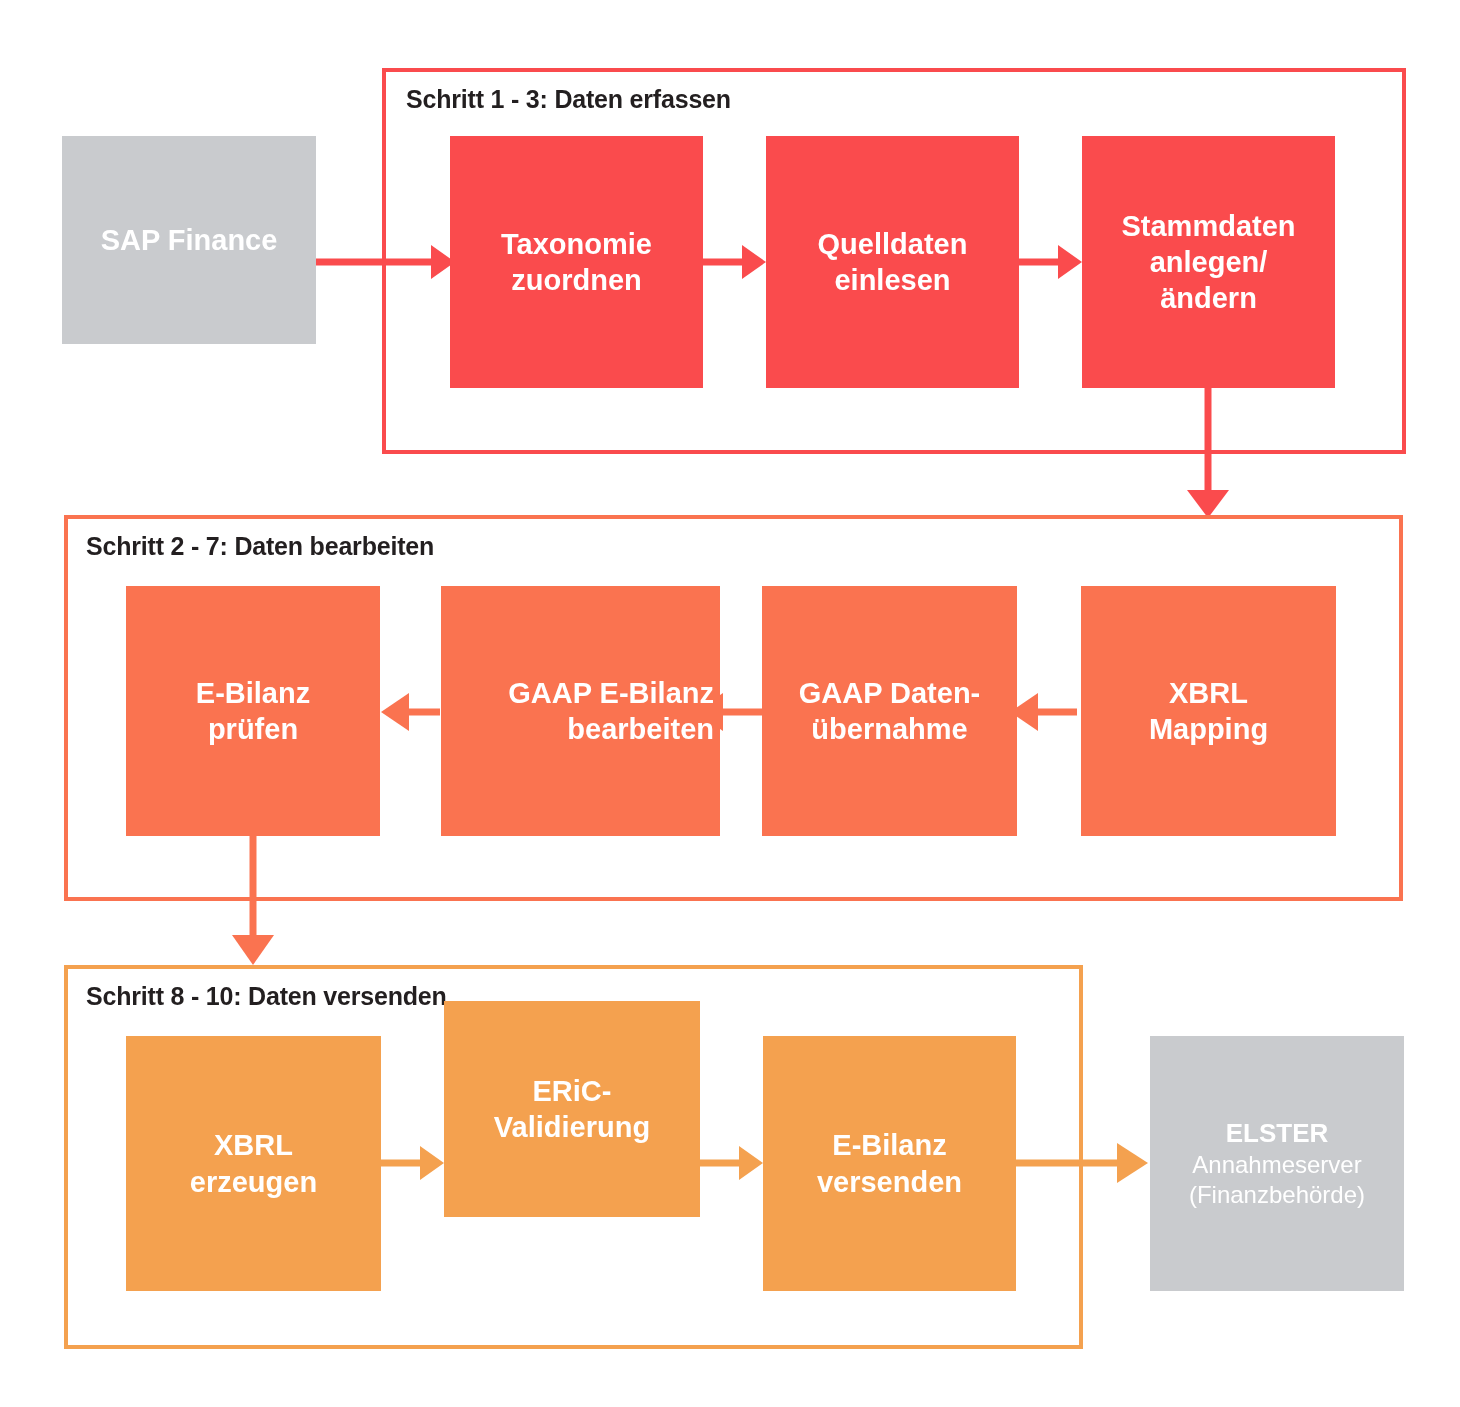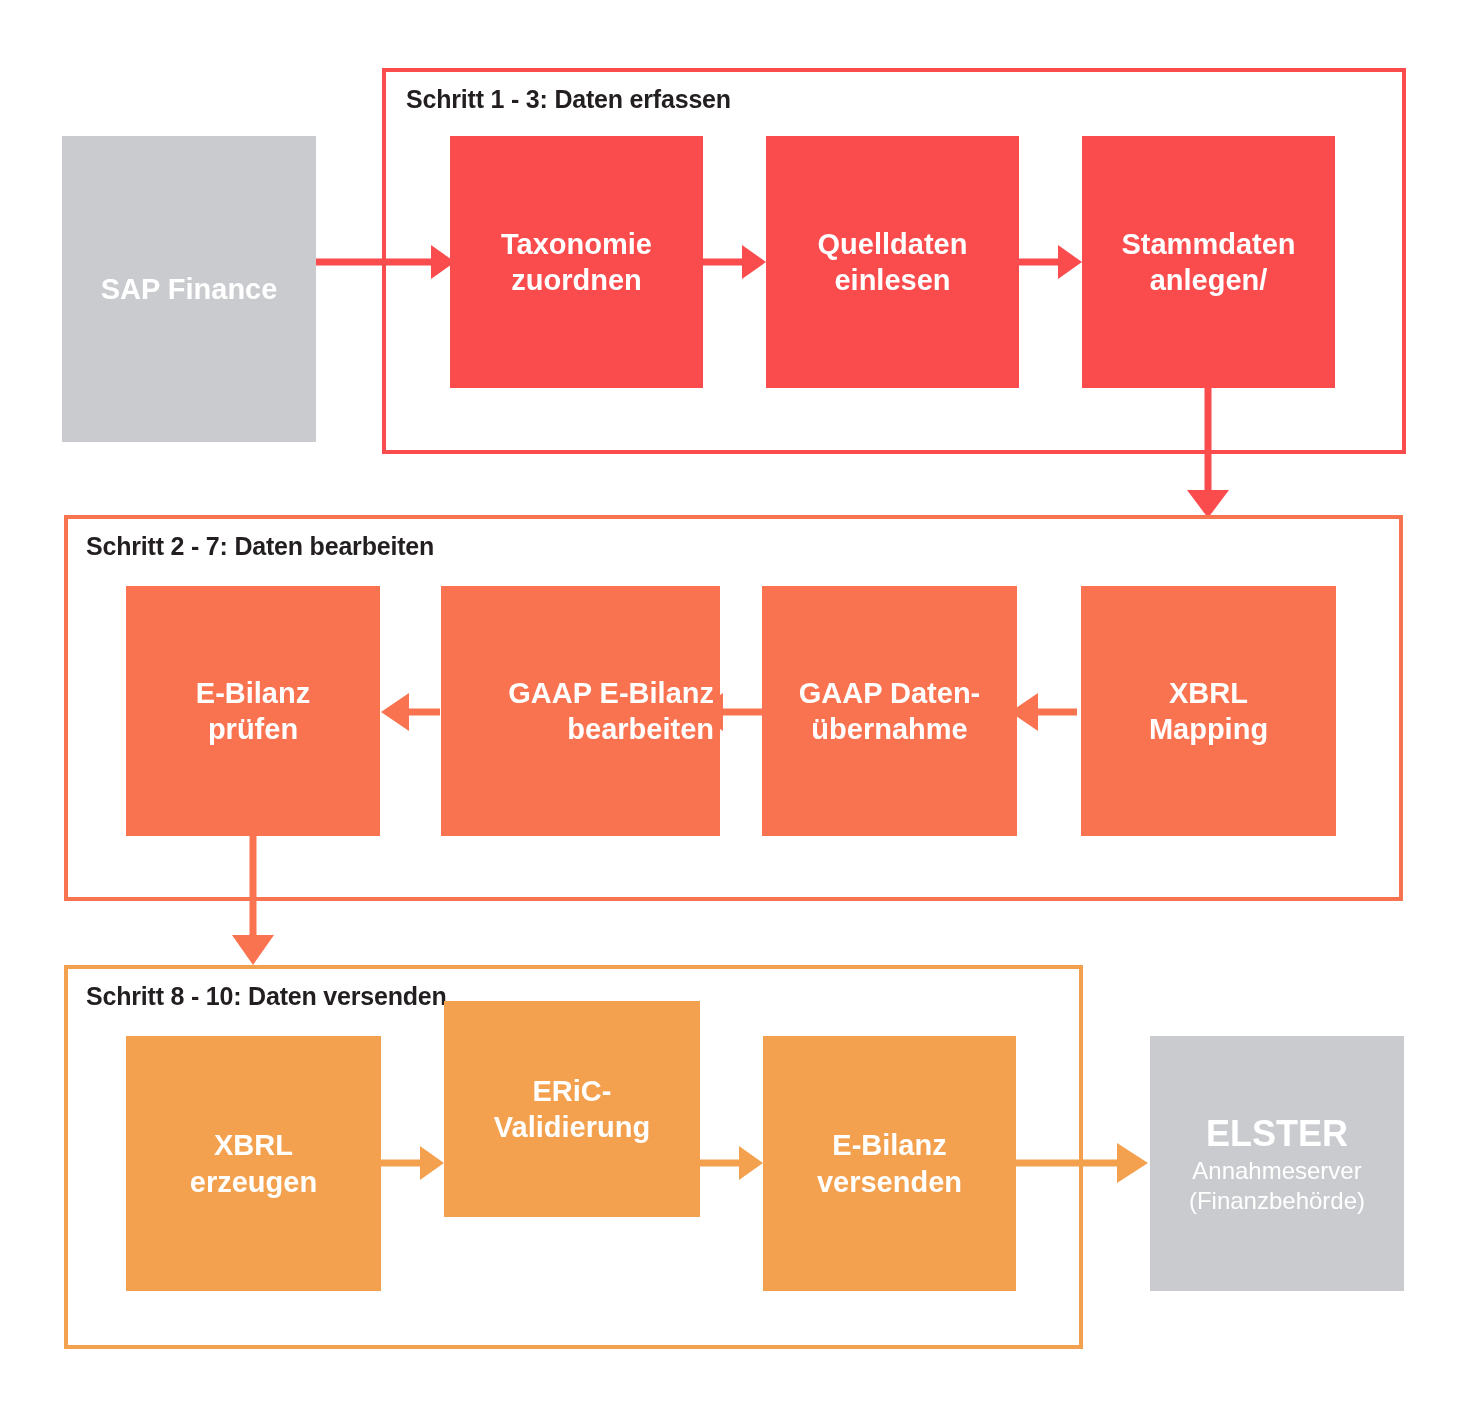--- a/index.html
+++ b/index.html
@@ -56,21 +56,21 @@
   .node-red {
     background: #fa4b4d;
   }
   .node-orange-mid {
     background: #fa7350;
   }
   .node-orange-low {
     background: #f4a14f;
   }
   .node-elster .ln-main {
-    font-size: 36px;
+    font-size: 26px;
     font-weight: bold;
   }
   .node-elster .ln-sub {
     font-size: 24px;
     font-weight: normal;
   }
   #connectors {
     position: absolute;
     left: 0;
     top: 0;
@@ -144,21 +144,21 @@
 
   <div class="group-frame" style="left:382px; top:68px; width:1024px; height:386px; border:4px solid #fa4b4d;"></div>
   <div class="group-title" style="left:406px; top:85px;">Schritt 1 - 3: Daten erfassen</div>
 
   <div class="group-frame" style="left:64px; top:515px; width:1339px; height:386px; border:4px solid #fa7350;"></div>
   <div class="group-title" style="left:86px; top:532px;">Schritt 2 - 7: Daten bearbeiten</div>
 
   <div class="group-frame" style="left:64px; top:965px; width:1019px; height:384px; border:4px solid #f4a14f;"></div>
   <div class="group-title" style="left:86px; top:982px;">Schritt 8 - 10: Daten versenden</div>
 
-  <div class="node node-grey" style="left:62px; top:136px; width:254px; height:306px;">
+  <div class="node node-grey" style="left:62px; top:136px; width:254px; height:208px;">
     <span class="lines">
       <span class="ln">SAP Finance</span>
     </span>
   </div>
 
   <div class="node node-red" style="left:766px; top:136px; width:253px; height:252px;">
     <span class="lines">
       <span class="ln">Quelldaten</span>
       <span class="ln">einlesen</span>
     </span>
@@ -168,20 +168,21 @@
     <span class="lines">
       <span class="ln">Taxonomie</span>
       <span class="ln">zuordnen</span>
     </span>
   </div>
 
   <div class="node node-red" style="left:1082px; top:136px; width:253px; height:252px;">
     <span class="lines">
       <span class="ln">Stammdaten</span>
       <span class="ln">anlegen/</span>
+      <span class="ln">ändern</span>
     </span>
   </div>
 
   <div class="node node-orange-mid" style="left:126px; top:586px; width:254px; height:250px;">
     <span class="lines">
       <span class="ln">E-Bilanz</span>
       <span class="ln">prüfen</span>
     </span>
   </div>
 

